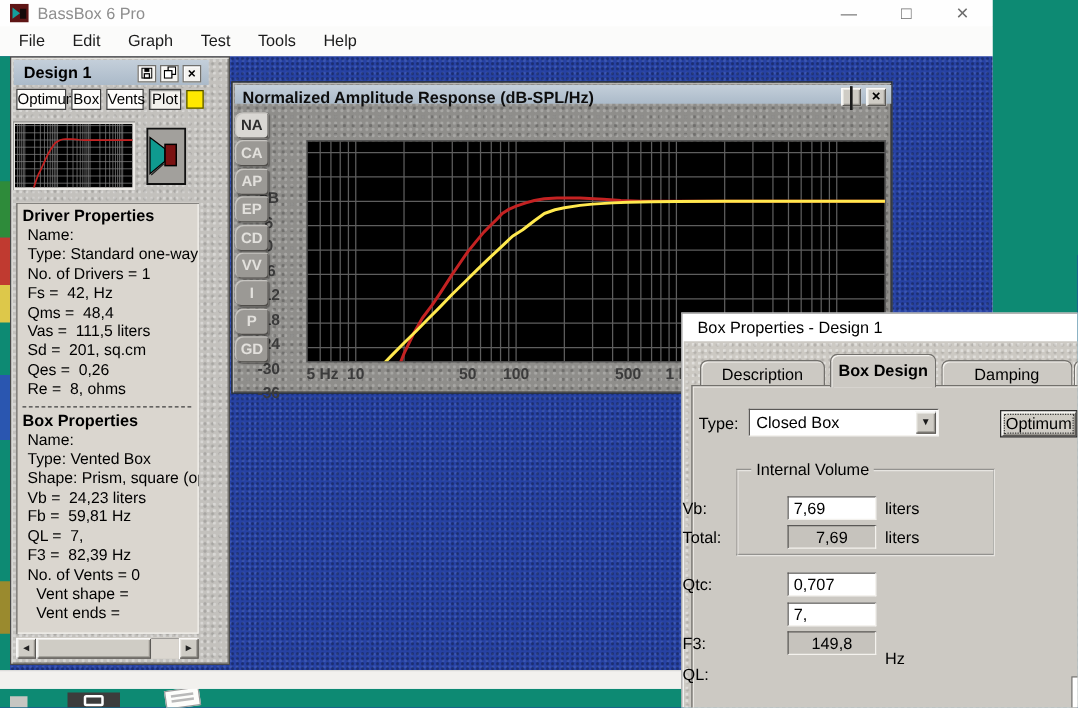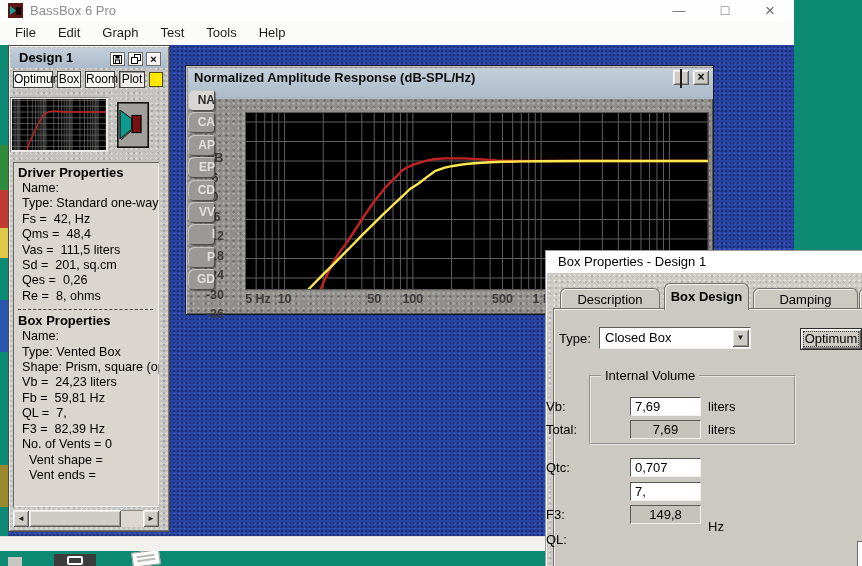--- a/index.html
+++ b/index.html
@@ -24,45 +24,45 @@
   #menubar{left:0;top:21px;width:100%;height:24px;background:#fbfbfa;display:flex;padding-left:4px;}
   .menu-item{padding:0 11px;font-size:13px;line-height:24px;color:#1c1c1c;}
   #client{left:0;top:45px;width:794px;height:491px;}
   #statusbar{left:0;top:536px;width:794px;height:15px;background:#f2f1ee;border-top:1px solid #dcdcda;}
 
   
   #left-sliver{left:0;top:45px;width:8px;height:491px;z-index:2;background:#0d8a73;}
   .sliv{left:0;width:8px;}
 
   
-  #design-panel{left:8px;top:45px;width:162px;height:487px;z-index:3;border:1px solid #4a4a4a;box-shadow:inset 1px 1px 0 #efefec,inset -1px -1px 0 #787672;}
+  #design-panel{left:8px;top:45px;width:176px;height:487px;z-index:3;border:1px solid #4a4a4a;box-shadow:inset 1px 1px 0 #efefec,inset -1px -1px 0 #787672;}
   #panel-titlebar{left:2px;top:2px;width:156px;height:20px;}
   #panel-title{left:8px;top:2px;font-size:13px;font-weight:bold;}
   .pt-btn{top:4px;width:15px;height:14px;background:#f4f3f0;border:1px solid #71706d;box-shadow:inset 1px 1px 0 #fff;text-align:center;line-height:11px;}
   #panel-tabs{left:0;top:0;width:100%;height:0;}
   .ptab{position:absolute;top:25px;height:17px;background:#fdfcfa;border:1px solid #3f3f3f;font-size:12px;text-align:center;line-height:14px;}
   .ptab.sel{background:#f3f1ed;box-shadow:inset 1px 1px 0 #9a9a98;}
   #plot-swatch{left:140px;top:26px;width:14px;height:15px;background:#ffe800;border:1px solid #4d4d00;}
   #thumb-frame{left:1px;top:51px;width:98px;height:55px;background:#ebe9e5;padding:2px;box-shadow:inset 1px 1px 0 #8b8986;}
   #speaker-icon{left:108px;top:56px;}
   #props-box{left:4px;top:116px;width:146px;height:345px;background:#dad6cf;box-shadow:inset 1px 1px 0 #6a6865,inset -1px -1px 0 #f4f2ee;padding:3px 0 0 5px;overflow:hidden;}
   .prop-head{font-weight:bold;font-size:13px;line-height:16px;white-space:pre;}
   .prop-line{font-size:12.6px;line-height:15.4px;white-space:pre;padding-left:4px;}
   .prop-sep{border-top:1px dashed #3f3f3f;margin:5px 6px 3px 0;height:1px;}
   #panel-hscroll{left:4px;top:464px;width:146px;height:17px;background:#dbd7d0;box-shadow:inset 0 1px 0 #8b8986;}
   .sb-btn{top:0;width:16px;height:17px;font-size:8px;text-align:center;line-height:17px;color:#222;}
   #sb-thumb{left:16px;top:0;width:92px;height:17px;}
 
   
   #graph-win{left:185px;top:65px;width:529px;height:250px;z-index:10;border:1px solid #141e2e;box-shadow:inset 1px 1px 0 #c7c5c1,inset -1px -1px 0 #55534f;}
-  #graph-titlebar{left:2px;top:2px;width:525px;height:31px;}
+  #graph-titlebar{left:2px;top:2px;width:525px;height:15px;}
   #graph-title{left:6px;top:2px;font-size:13px;font-weight:bold;color:#0d0d0d;}
   .gt-btn{top:2px;width:16px;height:15px;text-align:center;}
   .gt-sq{width:7px;height:6px;border:1px solid #1a1a1a;background:#6e6c68;margin:7px auto 0;}
-  .side-btn{position:absolute;left:2px;width:27px;height:21px;border-radius:6px 3px 3px 6px;background:#9b9995;color:#e2e0dc;font-weight:bold;font-size:12px;text-align:right;line-height:21px;box-shadow:inset 1px 1px 0 #c6c4c0,inset -1px -1px 0 #4f4d4a,1px 1px 1px rgba(0,0,0,.35);}
+  .side-btn{position:absolute;left:2px;width:27px;height:21px;border-radius:6px 3px 3px 6px;background:#9b9995;color:#e2e0dc;font-weight:bold;font-size:12px;text-align:center;line-height:21px;box-shadow:inset 1px 1px 0 #c6c4c0,inset -1px -1px 0 #4f4d4a,1px 1px 1px rgba(0,0,0,.35);}
   .side-btn.sel{background:#d9d7d3;color:#2d2d2d;}
   #main-plot{position:absolute;left:60px;top:47px;box-shadow:0 0 0 1px #565656;}
   #y-labels{left:0;top:47px;width:56px;height:176px;}
   .y-tick{position:absolute;right:7px;height:14px;line-height:14px;font-size:12.5px;font-weight:bold;color:#3b3b3b;width:40px;text-align:center;margin-top:36px;}
   #x-labels{left:60px;top:226px;width:462px;height:16px;}
   .x-tick{position:absolute;width:40px;text-align:center;font-size:12.5px;font-weight:bold;color:#3b3b3b;}
 
   
   #dialog{left:545px;top:250px;width:332px;height:330px;z-index:50;background:#fff;border:1px solid #9b9b9b;}
   #dialog-body{left:1px;top:22px;width:330px;height:308px;}
@@ -138,21 +138,21 @@
       <svg width="10" height="10">
           <rect x="3.5" y="0.5" width="6" height="6" fill="#fff" stroke="#000"></rect>
           <rect x="0.5" y="3.5" width="6" height="6" fill="#fff" stroke="#000"></rect>
         </svg>
     </span>
     <span class="abs pt-btn" style="left:135px;font-size:11px;font-weight:bold;line-height:12px;">×</span>
   </div>
   <div class="abs" id="panel-tabs">
       <div class="ptab" style="left: 4px; width: 40px;">Optimum</div>
       <div class="ptab" style="left: 48px; width: 24px;">Box</div>
-      <div class="ptab" style="left: 76px; width: 30px;">Room</div>
+      <div class="ptab" style="left: 76px; width: 30px;">Vents</div>
       <div class="ptab sel" style="left: 110px; width: 26px; text-align: center;">Plot</div>
     </div>
   <div class="abs" id="plot-swatch"></div>
   <div class="abs" id="thumb-frame">
     <svg id="thumb-plot" width="94" height="51" viewBox="0 0 94 51">
         <rect x="0" y="0" width="94" height="51" fill="#000000"></rect>
         <line x1="2.07" y1="0" x2="2.07" y2="51" stroke="#808080" stroke-width="0.6"></line>
         <line x1="3.81" y1="0" x2="3.81" y2="51" stroke="#808080" stroke-width="0.6"></line>
         <line x1="5.33" y1="0" x2="5.33" y2="51" stroke="#808080" stroke-width="0.6"></line>
         <line x1="6.66" y1="0" x2="6.66" y2="51" stroke="#808080" stroke-width="0.6"></line>
@@ -203,20 +203,21 @@
       <line x1="4" y1="34" x2="14" y2="26" stroke="#222" stroke-width="1"></line>
       <line x1="4" y1="38" x2="14" y2="29" stroke="#222" stroke-width="1"></line>
       <polygon points="3,8 3,37 15,27 15,17" fill="#0f9a8f" stroke="#000" stroke-width="1"></polygon>
       <rect x="15" y="13.5" width="9" height="17" fill="#7a1212" stroke="#000" stroke-width="1.2"></rect>
     </svg>
   </div>
   <div class="abs" id="props-box">
       <div class="prop-head">Driver Properties</div>
       <div class="prop-line">Name:</div>
       <div class="prop-line">Type: Standard one-way driv</div>
+      <div class="prop-line">No. of Drivers = 1</div>
       <div class="prop-line">Fs =  42, Hz</div>
       <div class="prop-line">Qms =  48,4</div>
       <div class="prop-line">Vas =  111,5 liters</div>
       <div class="prop-line">Sd =  201, sq.cm</div>
       <div class="prop-line">Qes =  0,26</div>
       <div class="prop-line">Re =  8, ohms</div>
       <div class="prop-sep"></div>
       <div class="prop-head">Box Properties</div>
       <div class="prop-line">Name:</div>
       <div class="prop-line">Type: Vented Box</div>

